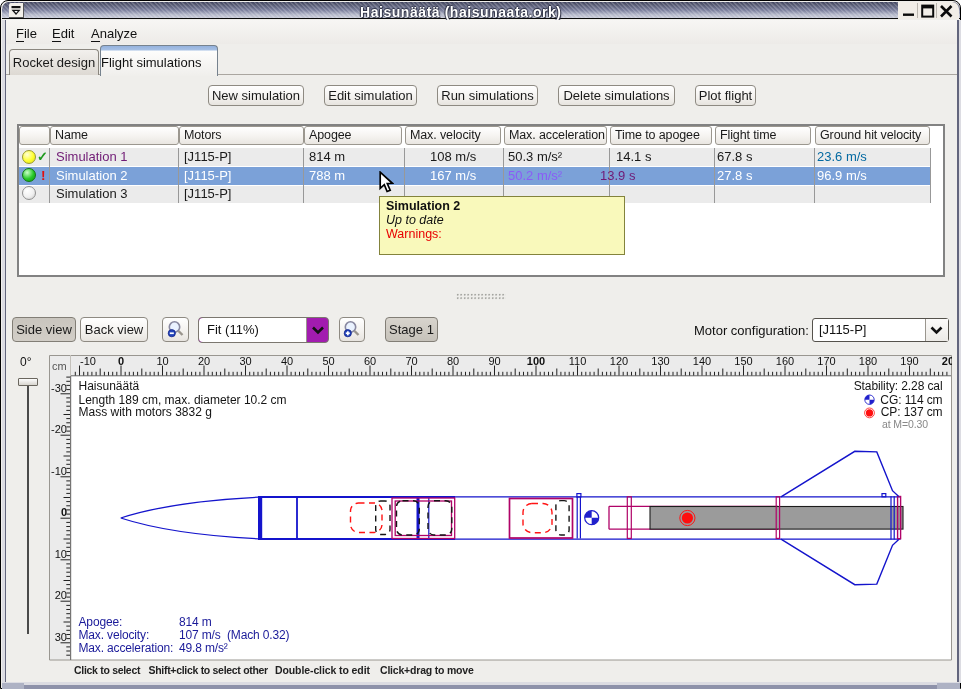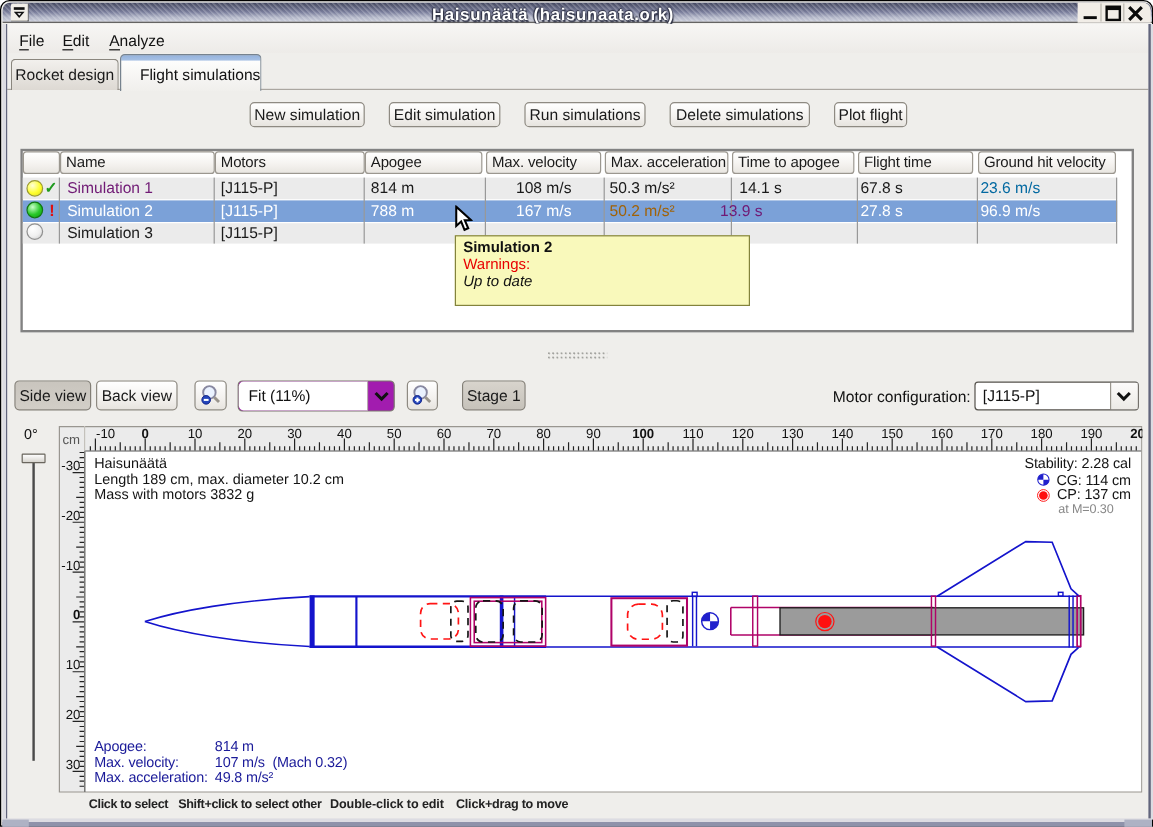--- a/index.html
+++ b/index.html
@@ -48,21 +48,21 @@
 <div class="abs" style="left:15px;top:25px;font-size:13px;color:#111"><span style="border-bottom:1px solid #111">F</span>ile</div>
 <div class="abs" style="left:51px;top:25px;font-size:13px;color:#111"><span style="border-bottom:1px solid #111">E</span>dit</div>
 <div class="abs" style="left:90px;top:25px;font-size:13px;color:#111"><span style="border-bottom:1px solid #111">A</span>nalyze</div>
 
 <div class="abs" style="left:5px;top:73px;width:951px;height:1px;background:#aaa6a0"></div>
 <div class="abs" style="left:8px;top:48px;width:90px;height:26px;border:1px solid #8a867e;border-bottom:none;
  border-radius:4px 4px 0 0;background:linear-gradient(#f2f0ed,#ddd9d3);
  font-size:13px;color:#1a1a1a;text-align:center;line-height:25px">Rocket design</div>
 <div class="abs" style="left:99px;top:44px;width:118px;height:31px;border:1px solid #76828e;border-bottom:none;
  border-radius:4px 4px 0 0;background:linear-gradient(#94b2dd 0,#a6c0e4 4px,#fdfdfc 5px,#f7f6f4 55%,#f0efec);
- font-size:13px;color:#111;text-align:right;line-height:34px">Flight simulations</div>
+ font-size:13px;color:#111;text-align:left;line-height:34px">Flight simulations</div>
 <div class="btn" style="left:207px;top:84px;width:96px;height:21px;line-height:20px">New simulation</div>
 <div class="btn" style="left:323px;top:84px;width:93px;height:21px;line-height:20px">Edit simulation</div>
 <div class="btn" style="left:436px;top:84px;width:101px;height:21px;line-height:20px">Run simulations</div>
 <div class="btn" style="left:557px;top:84px;width:117px;height:21px;line-height:20px">Delete simulations</div>
 <div class="btn" style="left:694px;top:84px;width:61px;height:21px;line-height:20px">Plot flight</div>
 
 <div class="abs" style="left:16px;top:123px;width:928px;height:153px;background:#fff;
  border:2px solid #828282"></div>
 <div class="hdrcell" style="left:18px;top:125px;width:31px"></div>
 <div class="hdrcell" style="left:49px;top:125px;width:129px">Name</div>
@@ -90,37 +90,37 @@
 <div class="cell" style="left:308px;top:147px;color:#1a1a1a">814 m</div>
 <div class="cell" style="left:429px;top:147px;color:#1a1a1a">108 m/s</div>
 <div class="cell" style="left:507px;top:147px;color:#1a1a1a">50.3 m/s²</div>
 <div class="cell" style="left:615px;top:147px;color:#1a1a1a">14.1 s</div>
 <div class="cell" style="left:716px;top:147px;color:#1a1a1a">67.8 s</div>
 <div class="cell" style="left:816px;top:147px;color:#0369a1">23.6 m/s</div>
 <div class="cell" style="left:55px;top:166px;color:#fff">Simulation 2</div>
 <div class="cell" style="left:183px;top:166px;color:#fff">[J115-P]</div>
 <div class="cell" style="left:308px;top:166px;color:#fff">788 m</div>
 <div class="cell" style="left:429px;top:166px;color:#fff">167 m/s</div>
-<div class="cell" style="left:507px;top:166px;color:#a16207">50.2 m/s²</div>
+<div class="cell" style="left:507px;top:166px;color:#8b5cf6">50.2 m/s²</div>
 <div class="cell" style="left:599px;top:166px;color:#701a75">13.9 s</div>
 <div class="cell" style="left:716px;top:166px;color:#fff">27.8 s</div>
 <div class="cell" style="left:816px;top:166px;color:#fff">96.9 m/s</div>
 <div class="cell" style="left:55px;top:184px;color:#1a1a1a">Simulation 3</div>
 <div class="cell" style="left:183px;top:184px;color:#1a1a1a">[J115-P]</div>
 <div class="abs" style="left:21px;top:149px;width:14px;height:14px;border-radius:50%;background:radial-gradient(circle at 35% 30%,#ffffd8,#ffff2e 55%,#d8d820);border:1px solid #9a9a30"></div>
 <div class="abs" style="left:21px;top:167px;width:14px;height:14px;border-radius:50%;background:radial-gradient(circle at 35% 30%,#c8ffc8,#28c828 55%,#0f9a0f);border:1px solid #117711"></div>
 <div class="abs" style="left:21px;top:185px;width:14px;height:14px;border-radius:50%;background:radial-gradient(circle at 35% 30%,#ffffff,#f0f0f0 55%,#c8c8c8);border:1px solid #909090"></div>
 <div class="abs" style="left:36px;top:148px;width:12px;font-size:13px;font-weight:bold;color:#1f9a1f">✓</div>
 <div class="abs" style="left:40px;top:167px;width:8px;font-size:13.5px;font-weight:bold;color:#e01010">!</div>
 
 <div class="abs" style="left:378px;top:195px;width:246px;height:59px;background:#f9f9bb;
  border:1px solid #83833c;font-size:12.5px;color:#111;padding:2px 0 0 6px;line-height:14.1px;z-index:30">
  <div style="font-weight:bold">Simulation 2</div>
+ <div style="font-style:italic">Up to date</div>
  <div style="color:#e80000">Warnings:</div>
- <div style="font-style:italic">Up to date</div>
 </div>
 <svg class="abs" style="left:378px;top:170px;width:15px;height:23px;z-index:31" viewBox="0 0 15 23">
  <path d="M1.2 1.2 L1.2 17.3 L5.3 13.6 L8.1 20.5 L11.2 19.2 L8.3 12.5 L13.4 12.3 Z" fill="#fff" stroke="#000" stroke-width="1.7" stroke-linejoin="miter"></path>
 </svg>
 
 <div class="abs" style="left:455px;top:292px;width:50px;height:7px;
  background:radial-gradient(circle 1px at 1.5px 1.5px,#a2a29e 95%,rgba(0,0,0,0)) 0 0/3.5px 3.5px"></div>
 
 <div class="btn pressed" style="left:11px;top:316px;width:64px;height:25px;line-height:24px">Side view</div>
 <div class="btn" style="left:79px;top:316px;width:68px;height:25px;line-height:24px">Back view</div>

